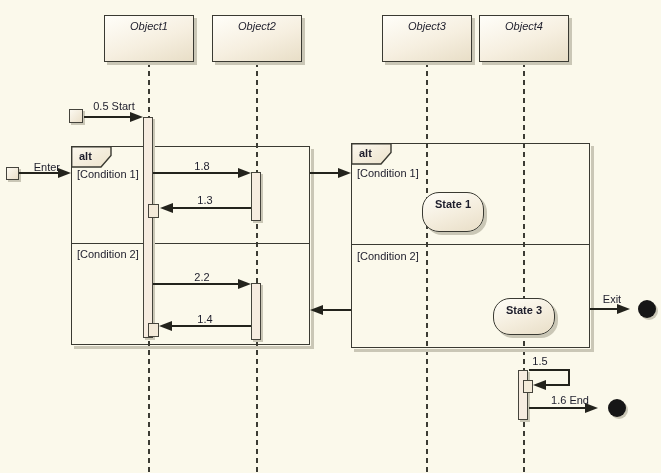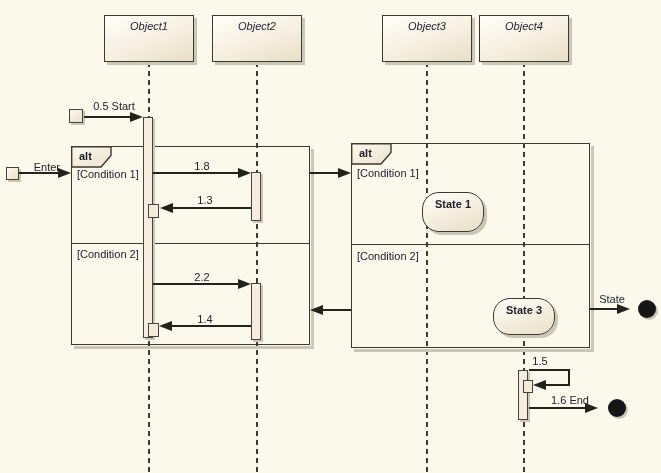--- a/index.html
+++ b/index.html
@@ -134,21 +134,21 @@
   <span class="msg-label" style="left:189px;top:313px;width:32px;">1.4</span>
 
   <div class="msg-line" style="left:310px;top:172.3px;width:28px;"></div>
   <div class="arrow-r" style="left:338px;top:168px;"></div>
 
   <div class="arrow-l" style="left:310px;top:305px;"></div>
   <div class="msg-line" style="left:323px;top:309.3px;width:28px;"></div>
 
   <div class="msg-line" style="left:590px;top:308.3px;width:27px;"></div>
   <div class="arrow-r" style="left:617px;top:304px;"></div>
-  <span class="msg-label" style="left:593px;top:293px;width:38px;">State</span>
+  <span class="msg-label" style="left:593px;top:293px;width:38px;">Exit</span>
   <div class="endpoint" style="left:638px;top:300px;"></div>
 
   <div class="msg-line" style="left:529px;top:369.3px;width:40px;"></div>
   <div class="msg-vline" style="left:568px;top:369.3px;height:16.5px;"></div>
   <div class="msg-line" style="left:546px;top:384.3px;width:23.5px;"></div>
   <div class="arrow-l" style="left:533px;top:380px;"></div>
   <span class="msg-label" style="left:524px;top:355px;width:32px;">1.5</span>
 
   <div class="msg-line" style="left:529px;top:407.3px;width:56px;"></div>
   <div class="arrow-r" style="left:585px;top:403px;"></div>

